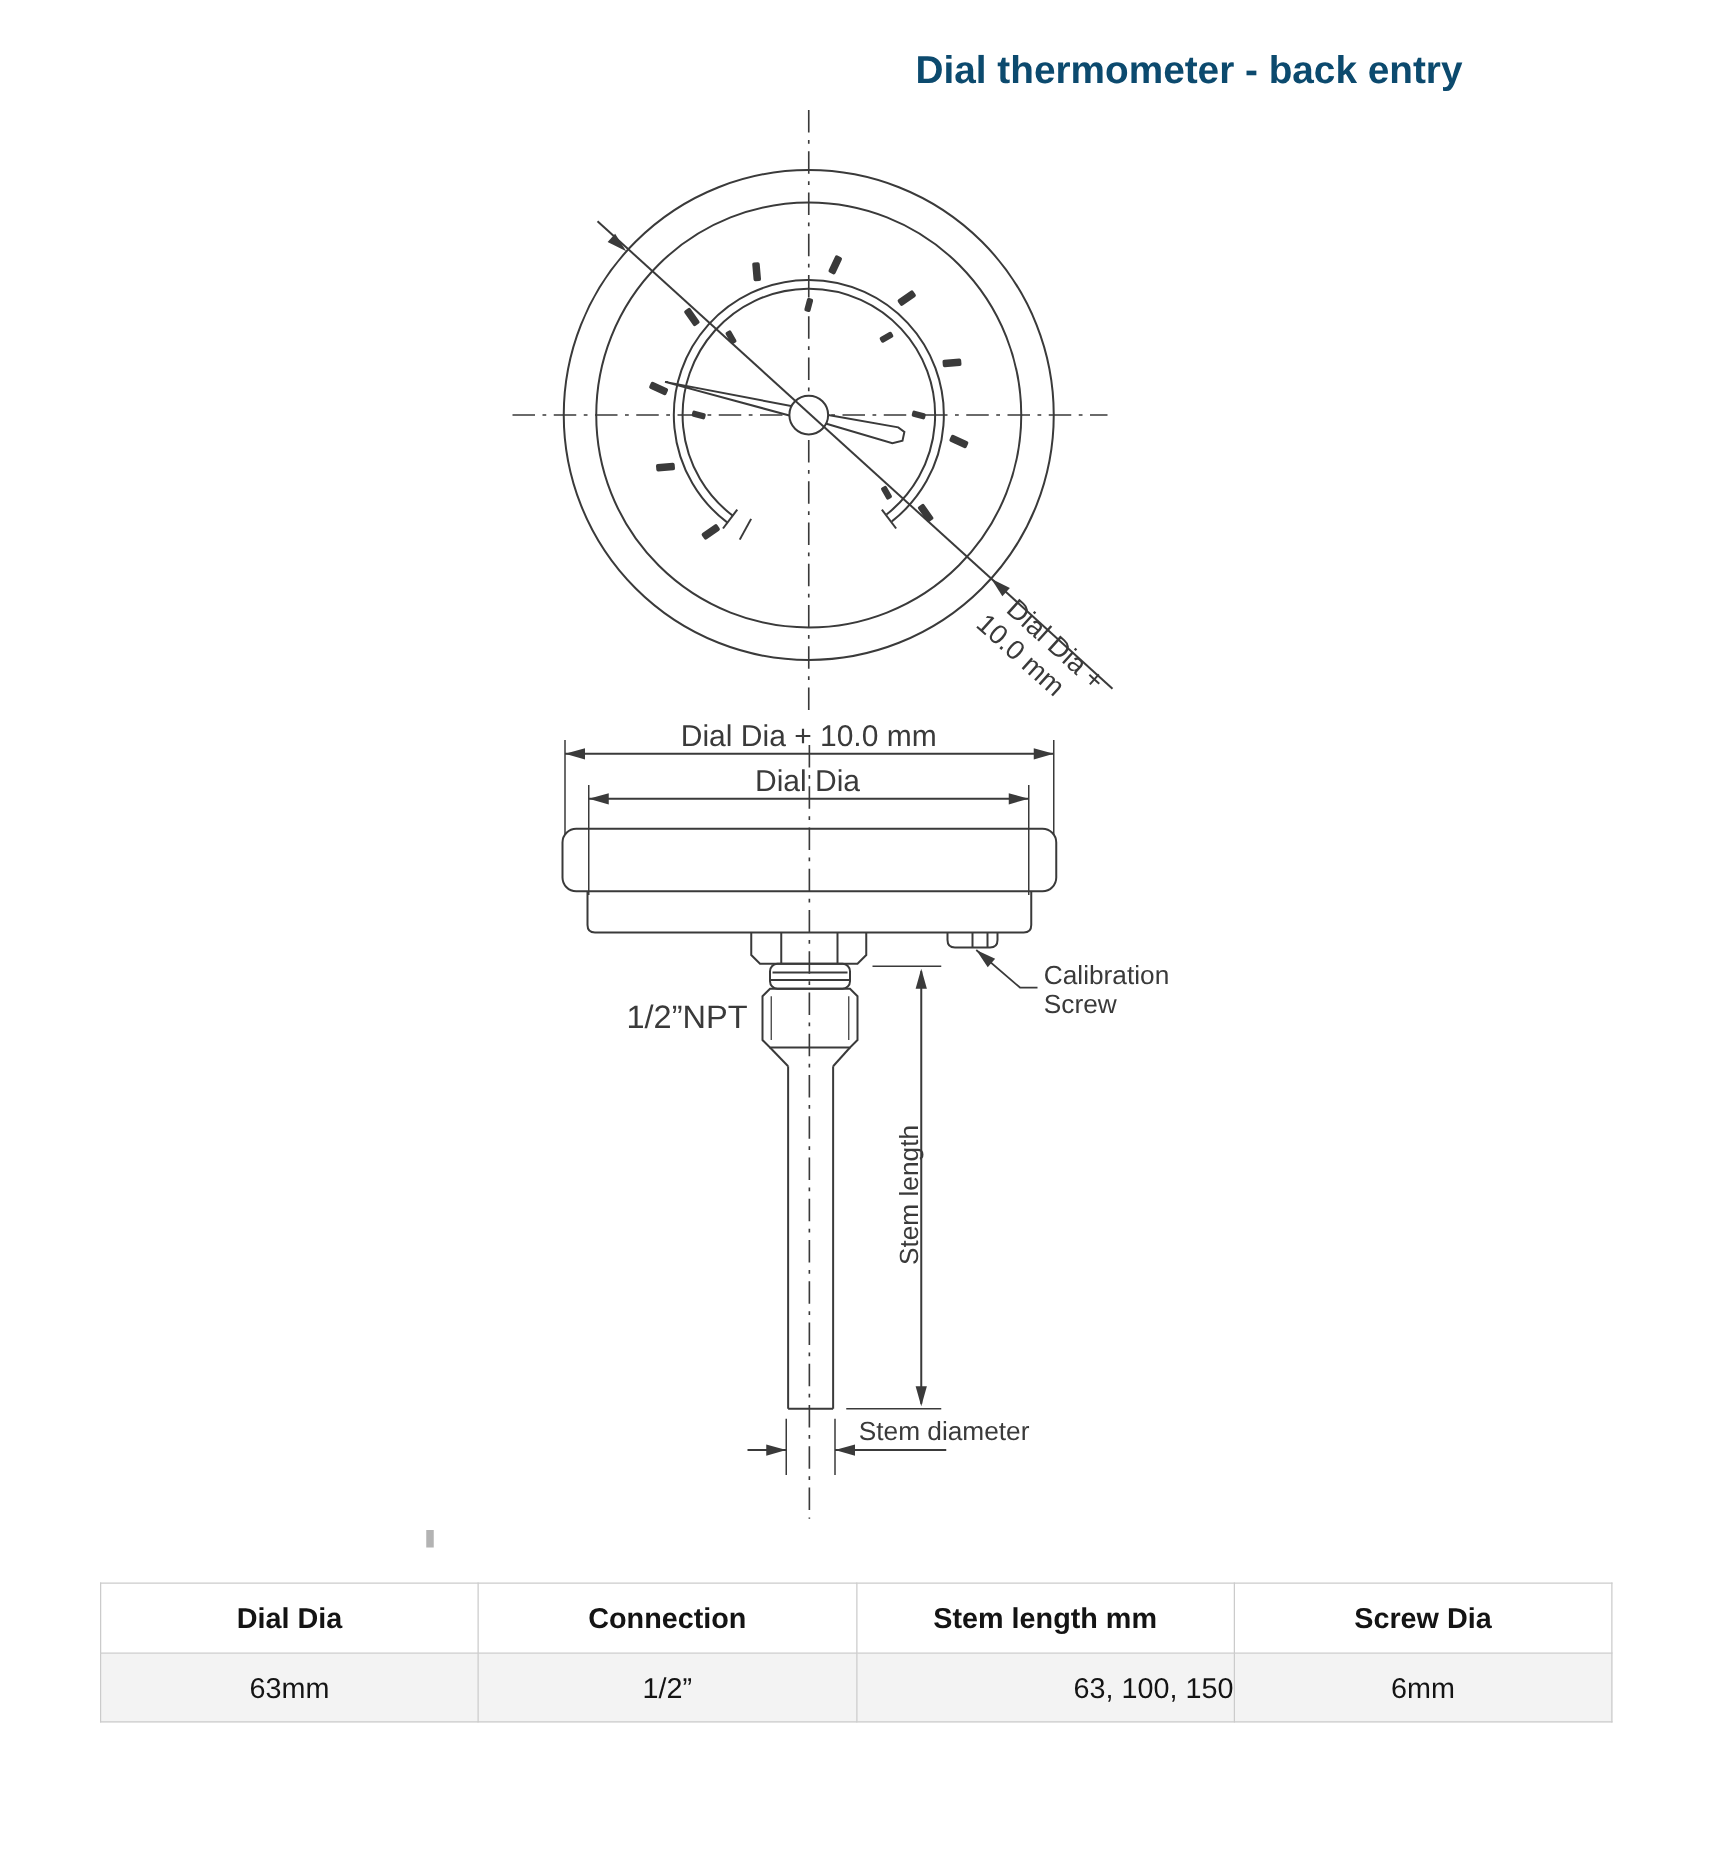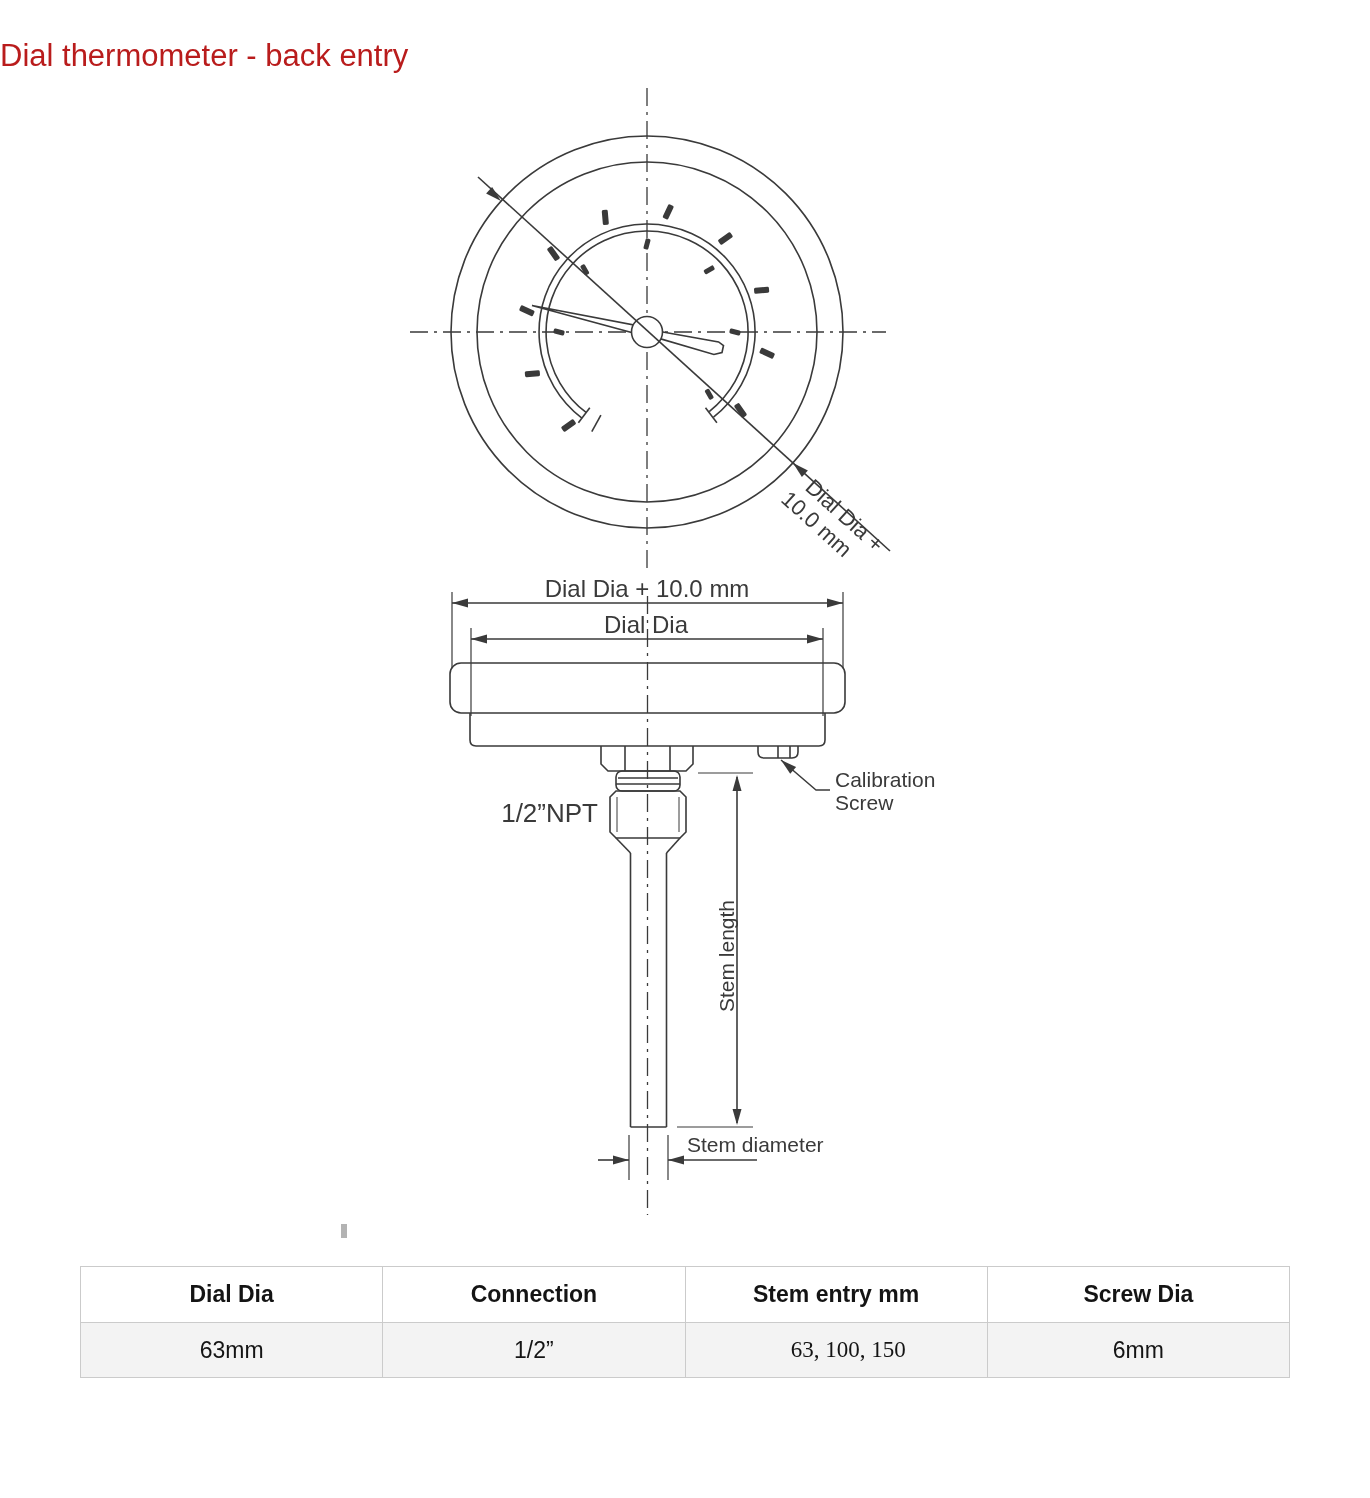--- a/index.html
+++ b/index.html
@@ -1,30 +1,30 @@
 <!DOCTYPE html>
 <html><head>
 <meta charset="utf-8">
 <style>
   html,body{margin:0;padding:0;background:#ffffff;}
   body{width:1370px;height:1498px;position:relative;font-family:"Liberation Sans",sans-serif;overflow:hidden;}
-  .page-title{position:absolute;top:38px;left:0;width:1170px;text-align:left;
-    font-size:31px;font-weight:400;color:#b91c1c;letter-spacing:0px;}
+  .page-title{position:absolute;top:38px;left:0;width:1170px;text-align:right;
+    font-size:31px;font-weight:700;color:#0c4a6e;letter-spacing:0px;}
   #drawing{position:absolute;top:0;left:0;}
   svg text{fill:#3a3a3a;}
   .dim-text{font-size:24px;}
   .small-text{font-size:21px;}
   .npt-text{font-size:26px;}
   .diag-text{font-size:22px;}
   .spec-table{position:absolute;left:80px;top:1266px;width:1210px;border-collapse:collapse;
     font-size:23px;color:#141414;background:#fff;}
   .spec-table th,.spec-table td{border:1px solid #cbcbcb;text-align:center;padding:0;}
   .spec-table th{height:55px;font-weight:700;}
   .spec-table td{height:54px;font-weight:400;}
-  .spec-table td.left-al{text-align:center;padding-left:24px;font-family:Liberation Serif, serif;}
+  .spec-table td.left-al{text-align:right;padding-left:24px;}
   .spec-table tr.alt{background:#f3f3f3;}
   .col-25{width:25%;}
   .artifact{position:absolute;left:341px;top:1224px;width:6px;height:14px;background:#9a9a9a;opacity:.75;}
 </style>
 </head>
 <body>
 
 <div class="page-title">Dial thermometer - back entry</div>
 
 <svg id="drawing" width="1370" height="1250" viewBox="0 0 1370 1250">
@@ -168,21 +168,21 @@
   </g>
 </svg>
 
 <div class="artifact"></div>
 
 <table class="spec-table">
   <thead>
     <tr>
       <th class="col-25">Dial Dia</th>
       <th class="col-25">Connection</th>
-      <th class="col-25">Stem entry mm</th>
+      <th class="col-25">Stem length mm</th>
       <th class="col-25">Screw Dia</th>
     </tr>
   </thead>
   <tbody>
     <tr class="alt">
       <td>63mm</td>
       <td>1/2”</td>
       <td class="left-al">63, 100, 150</td>
       <td>6mm</td>
     </tr>

